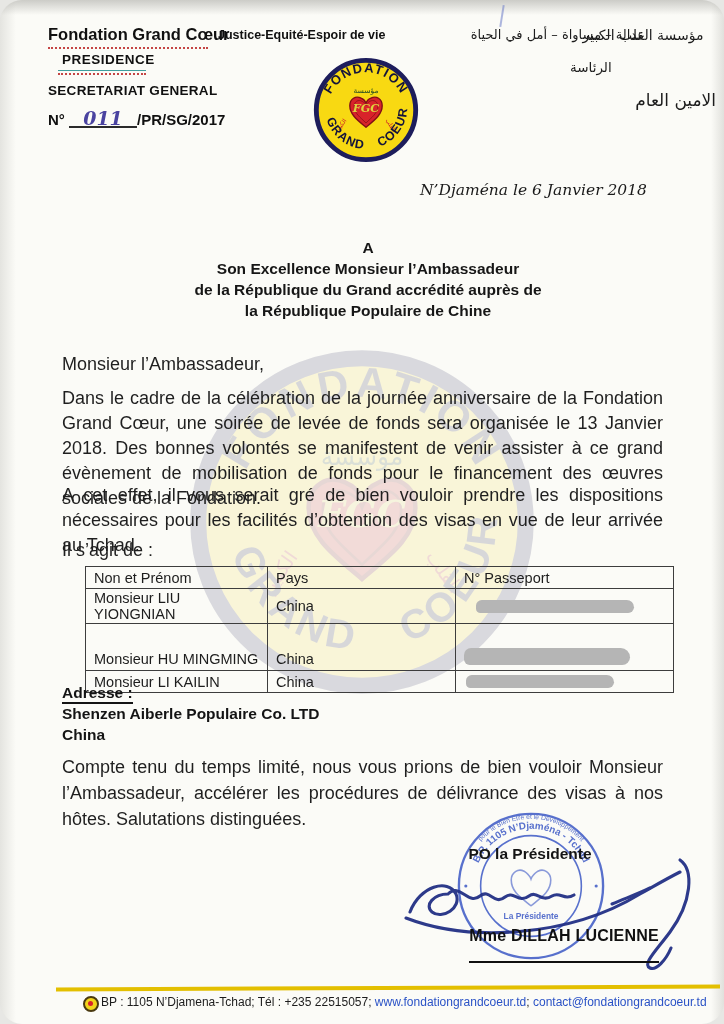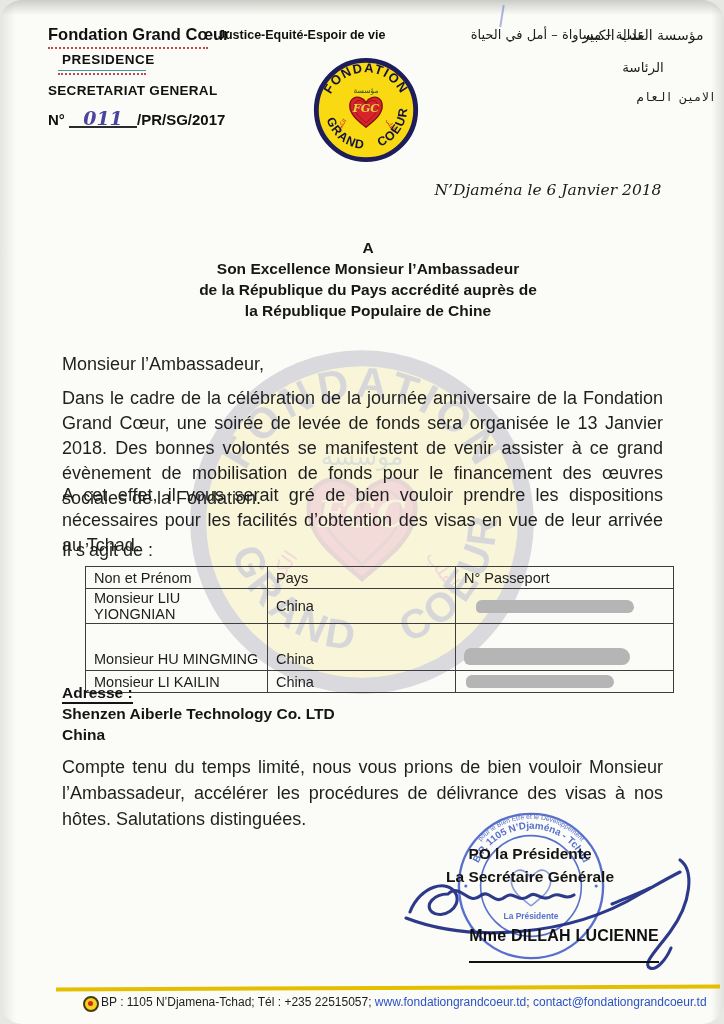--- a/index.html
+++ b/index.html
@@ -23,29 +23,29 @@
   .u2{left:58px; top:70px; width:88px; height:2px; border-top:1.5px solid #3f9d9d; border-bottom:2px dotted #c44545;}
   .secretariat{left:48px; top:83px; font-size:13.5px; color:#101010; letter-spacing:.3px;}
   .refline{left:48px; top:110px; font-size:15px; color:#101010;}
   .ref-hand{display:inline-block; width:68px; text-align:center; border-bottom:2px solid #2a2a2a;
     font-family:"DejaVu Serif", serif; font-style:italic; font-size:19px; color:#4a43a0; line-height:16px;}
   .motto-fr{left:218px; top:28px; font-size:12.5px; color:#101010;}
 
   
   .motto-ar{left:455px; top:27px; width:190px; font-size:13px; text-align:right;}
   .org-ar{left:570px; top:27px; width:146px; font-size:14px; text-align:center;}
-  .pres-ar{left:570px; top:59px; width:146px; font-size:13.5px; text-align:center;}
-  .secr-ar{left:570px; top:90px; width:146px; font-size:12px; text-align:right;font-family:Liberation Mono, monospace;}
+  .pres-ar{left:570px; top:59px; width:146px; font-size:13.5px; text-align:left;}
+  .secr-ar{left:570px; top:90px; width:146px; font-size:17px; text-align:right;}
 
   .pen-tick{left:501px; top:5px; width:2px; height:22px; background:#6b7cc9; opacity:.55; transform:rotate(9deg);}
 
   .logo-header{left:303px; top:56px; width:126px; height:108px;}
   .watermark{left:184px; top:344px; width:356px; height:356px; opacity:.15; filter:saturate(.85);}
 
-  .dateline{left:420px; top:181px; width:256px; text-align:center;
+  .dateline{left:420px; top:181px; width:256px; text-align:left;
     font-family:"DejaVu Serif", serif; font-style:italic; font-size:15.5px; color:#1a1a1a;}
 
   .recipient{left:112px; top:237px; width:512px; text-align:center; font-weight:bold;
     font-size:15.5px; line-height:21px; color:#161616;}
 
   .para{left:62px; width:601px; font-size:18px; line-height:25px; color:#1f1f1f; text-align:justify;}
   .greeting{top:352px; text-align:left;}
   .p1{top:386px;}
   .p2{top:483px;}
   .tintro{top:538px; text-align:left;}
@@ -134,21 +134,21 @@
 
   <svg class="abs logo-header" viewBox="0 0 200 200">
       <use href="#fgc-logo"></use>
     </svg>
 
   <div class="abs dateline">N’Djaména le 6 Janvier 2018</div>
 
   <div class="abs recipient">
     <div>A</div>
     <div>Son Excellence Monsieur l’Ambassadeur</div>
-    <div>de la République du Pays accrédité auprès de</div>
+    <div>de la République du Grand accrédité auprès de</div>
     <div>la République Populaire de Chine</div>
   </div>
 
   <div class="abs para greeting">Monsieur l’Ambassadeur,</div>
   <div class="abs para p1">Dans le cadre de la célébration de la journée anniversaire de la Fondation Grand Cœur, une soirée de levée de fonds sera organisée le 13 Janvier 2018. Des bonnes volontés se manifestent de venir assister à ce grand évènement de mobilisation de fonds pour le financement des œuvres sociales de la Fondation.</div>
   <div class="abs para p2">A cet effet, il vous serait gré de bien vouloir prendre les dispositions nécessaires pour les facilités d’obtention des visas en vue de leur arrivée au Tchad.</div>
   <div class="abs para tintro">Il s’agit de :</div>
 
   <table class="ptable">
     <colgroup>
@@ -182,21 +182,21 @@
         <td>Monsieur LI KAILIN</td>
         <td>China</td>
         <td>
             <div class="blob blob3"></div>
           </td>
       </tr>
     </tbody>
   </table>
 
   <div class="abs addr addr-label"><span>Adresse :</span></div>
-  <div class="abs addr addr-co">Shenzen Aiberle Technology Co. LTD</div>
+  <div class="abs addr addr-co">Shenzen Aiberle Populaire Co. LTD</div>
   <div class="abs addr addr-country">China</div>
 
   <div class="abs para p4">Compte tenu du temps limité, nous vous prions de bien vouloir Monsieur l’Ambassadeur, accélérer les procédures de délivrance des visas à nos hôtes. Salutations distinguées.</div>
 
   <svg class="abs stamp" viewBox="0 0 160 160">
     <circle cx="80" cy="80" r="73" fill="none" stroke="#4763cf" stroke-width="2.4"></circle>
     <circle cx="80" cy="80" r="51" fill="none" stroke="#4763cf" stroke-width="1.6"></circle>
     <path id="stampOuter" d="M 12,80 A 68,68 0 0 1 148,80" fill="none"></path>
     <path id="stampInner" d="M 22,80 A 58,58 0 0 1 138,80" fill="none"></path>
     <text font-size="6.8" fill="#4763cf" font-family="Liberation Sans, sans-serif">
@@ -205,21 +205,20 @@
     <text font-size="10" font-weight="bold" fill="#4763cf" font-family="Liberation Sans, sans-serif">
       <textPath href="#stampInner" startOffset="50%" text-anchor="middle">B.P. 1105 N’Djaména - Tchad</textPath>
     </text>
     <path d="M80 100 C70 92 60 86 60 74 C60 66 67 62 73 65 C76 67 79 70 80 73 C81 70 84 67 87 65 C93 62 100 66 100 74 C100 86 90 92 80 100 Z" fill="none" stroke="#4763cf" stroke-width="1.6" opacity=".7"></path>
     <text x="80" y="113" font-size="8.5" font-weight="bold" fill="#4763cf" text-anchor="middle" font-family="Liberation Sans, sans-serif">La Présidente</text>
     <circle cx="14" cy="80" r="1.6" fill="#4763cf"></circle>
       <circle cx="146" cy="80" r="1.6" fill="#4763cf"></circle>
   </svg>
 
   <div class="abs sig-title t1">PO la Présidente</div>
-  <div class="abs sig-title t2">La Secrétaire Générale</div>
 
   <svg class="abs signature-svg" viewBox="0 0 322 120">
     <g fill="none" stroke="#223085" stroke-width="3.1" stroke-linecap="round" opacity=".95">
       <path d="M12 58 C22 32 50 24 58 40 C64 54 44 66 34 58 C26 51 36 40 50 40 C62 28 70 52 82 42 C92 34 96 52 107 43 C116 36 120 50 131 42 C139 36 143 49 154 42 C162 37 166 47 176 41"></path>
       <path d="M8 64 C70 88 170 84 242 40 C258 31 270 24 282 18"></path>
       <path d="M282 6 C296 16 294 48 272 78 C258 97 244 110 252 114 C258 117 268 106 273 94"></path>
       <path d="M214 50 C228 44 240 40 252 34"></path>
     </g>
   </svg>
 

